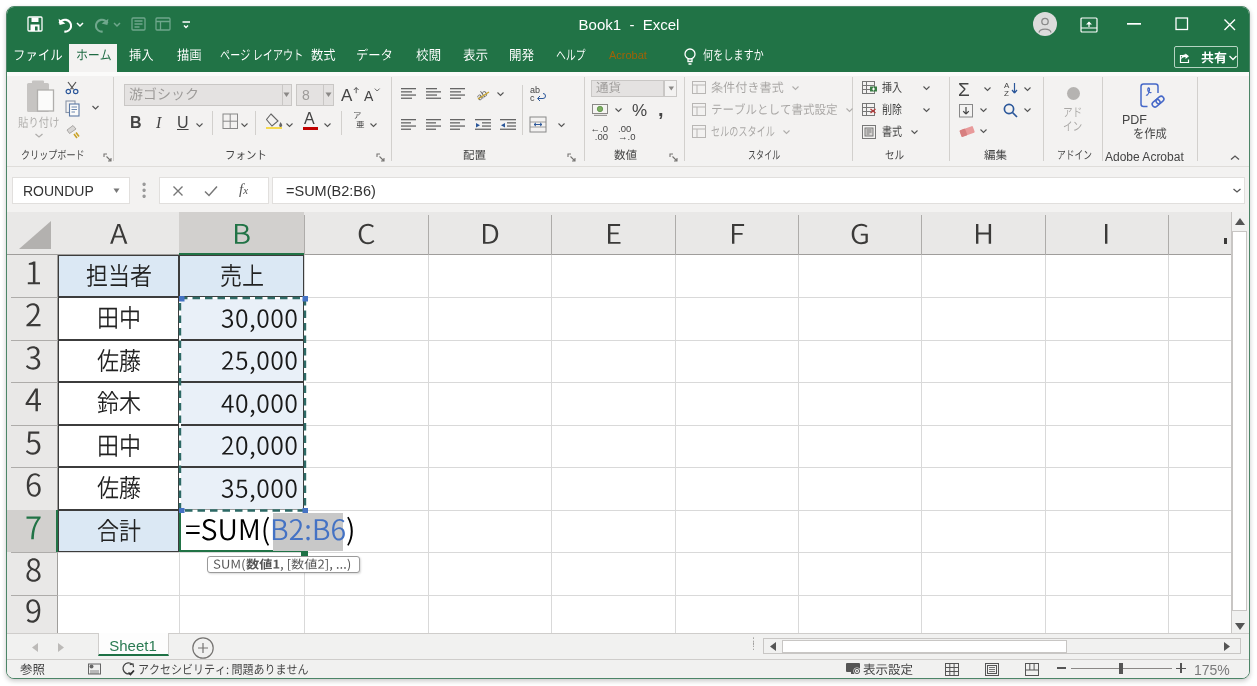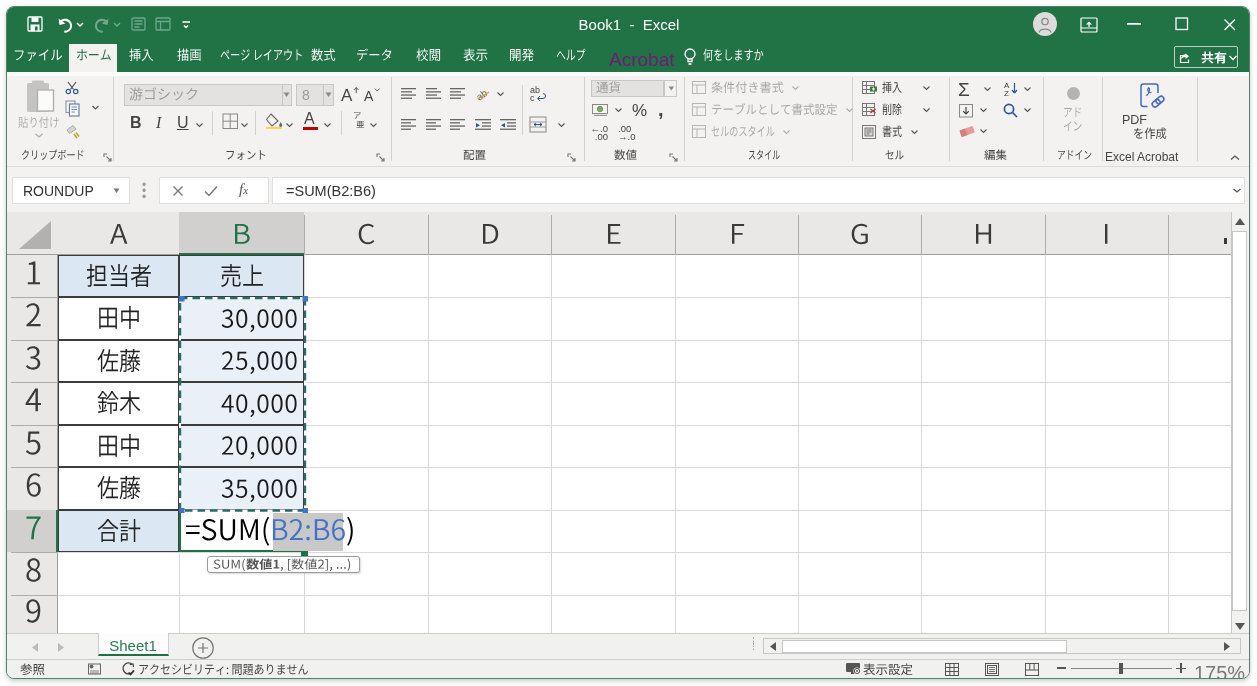--- a/index.html
+++ b/index.html
@@ -91,21 +91,21 @@
     </svg>
 <svg style="position:absolute;left:455.9px;top:41.2px;overflow:visible" width="27" height="16">
       <path transform="translate(0,11.9)" d="M1.8 0.1 2.1 1.1C3.6 0.7 5.7 0.1 7.7 -0.5L7.6 -1.4L4.5 -0.5V-3.6C5.2 -4.1 5.8 -4.7 6.3 -5.2C7.2 -2.1 8.9 0.1 11.5 1.0C11.7 0.8 11.9 0.4 12.2 0.1C10.7 -0.3 9.6 -1.1 8.8 -2.2C9.6 -2.8 10.6 -3.5 11.4 -4.2L10.7 -4.8C10.1 -4.2 9.1 -3.5 8.3 -2.9C7.8 -3.6 7.5 -4.4 7.2 -5.3H11.8V-6.2H6.7V-7.4H10.8V-8.2H6.7V-9.3H11.3V-10.2H6.7V-11.3H5.8V-10.2H1.3V-9.3H5.8V-8.2H1.8V-7.4H5.8V-6.2H0.8V-5.3H5.2C3.9 -4.2 2.0 -3.1 0.4 -2.6C0.6 -2.4 0.8 -2.1 1.0 -1.8C1.8 -2.1 2.7 -2.5 3.5 -3.0V-0.3Z M15.5 -4.7C15.0 -3.2 14.0 -1.7 13.0 -0.8C13.2 -0.6 13.7 -0.3 13.9 -0.1C14.9 -1.2 15.8 -2.8 16.5 -4.5ZM21.1 -4.3C22.0 -3.0 23.0 -1.3 23.3 -0.1L24.3 -0.6C23.9 -1.7 22.9 -3.4 22.0 -4.7ZM14.4 -10.3V-9.3H23.3V-10.3ZM13.3 -7.1V-6.1H18.3V-0.3C18.3 -0.0 18.3 0.0 18.0 0.0C17.8 0.0 17.0 0.0 16.1 0.0C16.3 0.3 16.4 0.8 16.5 1.1C17.6 1.1 18.3 1.1 18.8 0.9C19.2 0.7 19.4 0.4 19.4 -0.2V-6.1H24.4V-7.1Z" fill="#fff"></path>
     </svg>
 <svg style="position:absolute;left:502.4px;top:41.2px;overflow:visible" width="27" height="16">
       <path transform="translate(0,11.9)" d="M7.1 -4.5V-3.1H5.3V-4.5ZM2.9 -3.1V-2.2H4.5C4.4 -1.4 4.1 -0.3 3.0 0.4C3.2 0.6 3.5 0.8 3.6 1.0C4.8 0.1 5.2 -1.3 5.3 -2.2H7.1V0.8H7.9V-2.2H9.7V-3.1H7.9V-4.5H9.4V-5.4H3.2V-4.5H4.5V-3.1ZM4.8 -8.2V-7.0H2.0V-8.2ZM4.8 -8.9H2.0V-10.0H4.8ZM10.6 -8.2V-7.0H7.7V-8.2ZM10.6 -8.9H7.7V-10.0H10.6ZM11.0 -10.8H6.8V-6.2H10.6V-0.2C10.6 -0.0 10.5 0.0 10.3 0.1C10.1 0.1 9.4 0.1 8.8 0.0C8.9 0.3 9.0 0.8 9.0 1.1C10.0 1.1 10.6 1.0 11.0 0.9C11.4 0.7 11.5 0.4 11.5 -0.2V-10.8ZM1.1 -10.8V1.1H2.0V-6.2H5.7V-10.8Z M23.7 -9.7C23.2 -9.1 22.5 -8.4 21.9 -7.9C21.6 -8.2 21.3 -8.6 21.0 -8.9C21.6 -9.4 22.3 -10.1 22.9 -10.7L22.2 -11.2C21.8 -10.7 21.2 -10.1 20.6 -9.6C20.3 -10.1 20.0 -10.7 19.8 -11.3L19.0 -11.0C19.6 -9.3 20.6 -7.7 21.8 -6.5H15.9C17.0 -7.6 18.0 -8.9 18.5 -10.5L17.9 -10.8L17.7 -10.8H14.1V-9.9H17.3C17.0 -9.2 16.5 -8.6 16.1 -8.1C15.7 -8.5 15.1 -9.0 14.6 -9.4L14.0 -8.9C14.5 -8.4 15.1 -7.9 15.5 -7.4C14.7 -6.7 13.8 -6.0 12.9 -5.7C13.1 -5.5 13.4 -5.1 13.5 -4.9C14.1 -5.2 14.8 -5.6 15.4 -6.1V-5.6H16.7V-3.8V-3.6H13.8V-2.6H16.6C16.4 -1.5 15.7 -0.4 13.5 0.4C13.7 0.5 14.0 0.9 14.1 1.1C16.6 0.2 17.4 -1.2 17.6 -2.6H19.9V-0.5C19.9 0.7 20.1 1.0 21.2 1.0C21.4 1.0 22.6 1.0 22.9 1.0C23.8 1.0 24.0 0.5 24.1 -1.2C23.9 -1.3 23.5 -1.5 23.3 -1.6C23.2 -0.2 23.2 0.1 22.8 0.1C22.5 0.1 21.5 0.1 21.3 0.1C20.9 0.1 20.8 -0.0 20.8 -0.4V-2.6H23.8V-3.6H20.8V-5.6H22.3V-6.1C22.9 -5.6 23.5 -5.2 24.1 -4.9C24.2 -5.2 24.5 -5.6 24.8 -5.8C23.9 -6.1 23.1 -6.7 22.4 -7.3C23.0 -7.8 23.8 -8.5 24.4 -9.1ZM17.7 -5.6H19.9V-3.6H17.7V-3.8Z" fill="#fff"></path>
     </svg>
 <svg style="position:absolute;left:549.2px;top:41.2px;overflow:visible" width="31" height="16">
       <path transform="translate(0,11.9)" d="M0.6 -3.8 1.4 -2.8C1.5 -3.1 1.7 -3.5 1.9 -3.8C2.4 -4.6 3.2 -6.0 3.7 -6.8C4.0 -7.4 4.2 -7.4 4.6 -6.9C5.0 -6.4 5.9 -5.0 6.5 -4.2C7.1 -3.2 8.0 -1.8 8.7 -0.6L9.3 -1.6C8.6 -2.7 7.6 -4.2 6.9 -5.2C6.4 -6.0 5.5 -7.2 4.9 -8.0C4.2 -8.9 3.8 -8.7 3.3 -7.9C2.6 -6.8 1.8 -5.3 1.3 -4.7C1.0 -4.3 0.9 -4.1 0.6 -3.8Z M15.0 -0.3 15.5 0.3C15.6 0.2 15.7 0.1 15.9 0.0C17.0 -0.8 18.4 -2.2 19.2 -3.7L18.8 -4.7C18.0 -3.1 16.8 -1.9 15.9 -1.3C15.9 -1.8 15.9 -8.3 15.9 -9.1C15.9 -9.6 15.9 -10.0 15.9 -10.1H15.0C15.0 -10.0 15.1 -9.6 15.1 -9.1C15.1 -8.3 15.1 -1.7 15.1 -1.0C15.1 -0.8 15.1 -0.5 15.0 -0.3ZM10.5 -0.4 11.2 0.3C12.1 -0.6 12.7 -1.9 13.0 -3.4C13.3 -4.7 13.3 -7.6 13.3 -9.1C13.3 -9.5 13.3 -9.9 13.4 -10.1H12.4C12.5 -9.8 12.5 -9.5 12.5 -9.1C12.5 -7.6 12.5 -4.9 12.2 -3.7C11.9 -2.4 11.3 -1.2 10.5 -0.4Z M27.6 -9.7C27.6 -10.2 27.9 -10.6 28.3 -10.6C28.7 -10.6 29.0 -10.2 29.0 -9.7C29.0 -9.2 28.7 -8.8 28.3 -8.8C27.9 -8.8 27.6 -9.2 27.6 -9.7ZM27.2 -9.7C27.2 -9.5 27.2 -9.4 27.2 -9.3L26.9 -9.2C26.5 -9.2 22.5 -9.2 22.0 -9.2C21.7 -9.2 21.3 -9.3 21.0 -9.3V-8.1C21.2 -8.2 21.6 -8.2 22.0 -8.2C22.5 -8.2 26.4 -8.2 27.0 -8.2C26.9 -6.9 26.4 -5.0 25.7 -3.8C24.9 -2.3 23.8 -1.2 21.9 -0.5L22.5 0.5C24.4 -0.3 25.5 -1.6 26.4 -3.1C27.2 -4.5 27.7 -6.7 27.9 -8.1L27.9 -8.3C28.0 -8.2 28.2 -8.2 28.3 -8.2C28.9 -8.2 29.4 -8.9 29.4 -9.7C29.4 -10.5 28.9 -11.2 28.3 -11.2C27.7 -11.2 27.2 -10.5 27.2 -9.7Z" fill="#fff"></path>
     </svg>
-<div class="abs" style="left:602px;top:42px;font-size:19px;color:#701a75">Acrobat</div>
+<div class="abs" style="left:602px;top:42px;font-size:11px;color:#a16207">Acrobat</div>
 <svg class="abs" style="left:675px;top:40px" width="16" height="20" fill="none" stroke="#fff" stroke-width="1.3">
       <circle cx="8" cy="7" r="5"></circle>
       <path d="M6 12 v2.5 h4 V12 M6.5 17 h3"></path>
     </svg>
 <svg style="position:absolute;left:696px;top:41.2px;overflow:visible" width="62" height="16">
       <path transform="translate(0,11.9)" d="M3.4 -10.0V-9.1H8.2V-0.3C8.2 -0.1 8.2 0.0 8.0 0.0C7.7 0.1 7.0 0.1 6.2 0.0C6.3 0.3 6.4 0.8 6.5 1.1C7.5 1.1 8.1 1.0 8.5 0.9C8.9 0.7 9.0 0.4 9.0 -0.3V-9.1H9.8V-10.0ZM4.5 -6.3H6.2V-3.4H4.5ZM3.7 -7.2V-1.5H4.5V-2.5H6.9V-7.2ZM2.7 -11.3C2.2 -9.3 1.3 -7.3 0.4 -6.0C0.5 -5.8 0.7 -5.2 0.8 -5.0C1.1 -5.5 1.4 -6.0 1.8 -6.6V1.1H2.5V-8.3C2.9 -9.2 3.2 -10.1 3.4 -11.0Z M19.1 -6.0 18.7 -7.0C18.4 -6.8 18.2 -6.6 17.9 -6.4C17.4 -6.1 16.7 -5.8 16.0 -5.3C15.9 -6.1 15.4 -6.6 14.7 -6.6C14.3 -6.6 13.7 -6.4 13.3 -6.1C13.6 -6.7 14.0 -7.4 14.2 -8.2C15.3 -8.2 16.6 -8.3 17.6 -8.5L17.6 -9.5C16.6 -9.3 15.5 -9.2 14.5 -9.1C14.6 -9.7 14.7 -10.3 14.8 -10.7L14.0 -10.8C13.9 -10.3 13.8 -9.7 13.7 -9.1L13.0 -9.1C12.6 -9.1 11.9 -9.1 11.3 -9.2V-8.2C11.9 -8.2 12.5 -8.1 13.0 -8.1H13.4C13.0 -7.0 12.4 -5.6 11.1 -4.0L11.8 -3.3C12.1 -3.9 12.4 -4.4 12.7 -4.7C13.2 -5.3 13.8 -5.7 14.4 -5.7C14.9 -5.7 15.3 -5.5 15.4 -4.9C14.2 -4.0 13.0 -3.1 13.0 -1.5C13.0 0.2 14.1 0.6 15.6 0.6C16.5 0.6 17.6 0.5 18.4 0.4L18.4 -0.7C17.5 -0.5 16.4 -0.4 15.6 -0.4C14.6 -0.4 13.8 -0.6 13.8 -1.6C13.8 -2.5 14.4 -3.2 15.4 -3.9C15.4 -3.2 15.4 -2.3 15.3 -1.8H16.1L16.1 -4.4C16.9 -4.8 17.6 -5.2 18.2 -5.5C18.4 -5.7 18.8 -5.9 19.1 -6.0Z M23.7 -10.5 22.7 -10.5C22.7 -10.1 22.8 -9.7 22.8 -9.2C22.8 -7.7 22.6 -4.3 22.6 -2.3C22.6 -0.1 23.7 0.7 25.1 0.7C27.3 0.7 28.6 -1.0 29.3 -2.3L28.8 -3.2C28.0 -1.8 27.0 -0.4 25.1 -0.4C24.2 -0.4 23.5 -0.9 23.5 -2.4C23.5 -4.4 23.6 -7.6 23.6 -9.2C23.6 -9.6 23.6 -10.1 23.7 -10.5Z M35.4 -2.4 35.4 -1.5C35.4 -0.6 35.0 -0.3 34.4 -0.3C33.4 -0.3 33.0 -0.8 33.0 -1.4C33.0 -2.0 33.5 -2.5 34.5 -2.5C34.8 -2.5 35.1 -2.5 35.4 -2.4ZM32.2 -6.4 32.3 -5.4C33.0 -5.3 34.1 -5.2 34.8 -5.2H35.4L35.4 -3.3C35.1 -3.4 34.9 -3.4 34.6 -3.4C33.1 -3.4 32.2 -2.6 32.2 -1.4C32.2 -0.1 33.0 0.6 34.5 0.6C35.8 0.6 36.2 -0.3 36.2 -1.3L36.2 -2.1C37.2 -1.6 38.1 -0.8 38.7 -0.1L39.1 -1.0C38.6 -1.7 37.5 -2.6 36.2 -3.1L36.1 -5.2C37.1 -5.3 38.0 -5.4 38.9 -5.5L38.9 -6.5C38.0 -6.3 37.1 -6.2 36.1 -6.2V-6.3V-8.1C37.1 -8.1 38.0 -8.2 38.8 -8.4L38.8 -9.4C37.9 -9.2 37.0 -9.0 36.1 -9.0L36.1 -9.8C36.1 -10.2 36.1 -10.5 36.2 -10.7H35.3C35.3 -10.5 35.4 -10.1 35.4 -9.9V-9.0H34.9C34.2 -9.0 33.0 -9.1 32.3 -9.2L32.3 -8.2C32.9 -8.2 34.2 -8.0 34.9 -8.0H35.3V-6.3V-6.1H34.8C34.1 -6.1 33.0 -6.2 32.2 -6.4Z M46.3 -5.0C46.3 -3.8 45.9 -3.1 45.4 -3.1C44.8 -3.1 44.3 -3.6 44.3 -4.5C44.3 -5.3 44.8 -5.9 45.3 -5.9C45.8 -5.9 46.1 -5.6 46.3 -5.0ZM41.5 -8.8 41.5 -7.8C42.8 -7.9 44.5 -8.0 46.0 -8.0L46.0 -6.6C45.8 -6.7 45.6 -6.8 45.3 -6.8C44.4 -6.8 43.6 -5.8 43.6 -4.4C43.6 -3.0 44.4 -2.2 45.2 -2.2C45.6 -2.2 45.9 -2.3 46.1 -2.6C45.7 -1.3 44.8 -0.6 43.4 -0.2L44.1 0.7C46.5 -0.2 47.1 -2.2 47.1 -4.1C47.1 -4.7 47.0 -5.3 46.8 -5.8L46.8 -8.0H46.9C48.4 -8.0 49.3 -8.0 49.9 -8.0L49.9 -9.0C49.4 -9.0 48.2 -9.0 46.9 -9.0H46.8L46.8 -9.8C46.8 -10.0 46.8 -10.5 46.8 -10.7H45.9C45.9 -10.6 46.0 -10.2 46.0 -9.8L46.0 -9.0C44.5 -8.9 42.6 -8.8 41.5 -8.8Z M58.5 -9.1 57.8 -8.7C58.5 -7.5 59.3 -5.2 59.6 -3.8L60.4 -4.3C60.1 -5.5 59.2 -8.0 58.5 -9.1ZM51.4 -7.6 51.5 -6.4C51.8 -6.5 52.2 -6.5 52.4 -6.6L53.7 -6.8C53.3 -4.9 52.6 -1.9 51.6 -0.0L52.4 0.4C53.4 -1.9 54.1 -4.9 54.5 -6.9C55.0 -6.9 55.4 -7.0 55.6 -7.0C56.2 -7.0 56.7 -6.7 56.7 -5.5C56.7 -4.0 56.5 -2.3 56.2 -1.4C56.0 -0.8 55.7 -0.7 55.3 -0.7C55.0 -0.7 54.5 -0.8 54.1 -0.9L54.2 0.2C54.5 0.3 55.0 0.4 55.4 0.4C56.1 0.4 56.5 0.2 56.9 -0.7C57.3 -1.9 57.5 -4.0 57.5 -5.6C57.5 -7.4 56.7 -7.9 55.8 -7.9C55.6 -7.9 55.2 -7.9 54.7 -7.8L54.9 -9.7C55.0 -10.0 55.0 -10.3 55.1 -10.5L54.1 -10.7C54.1 -9.7 54.0 -8.7 53.9 -7.7C53.2 -7.7 52.6 -7.6 52.3 -7.6C52.0 -7.6 51.7 -7.5 51.4 -7.6Z" fill="#fff"></path>
     </svg>
 <div class="abs" style="left:1167px;top:39px;width:64px;height:22px;border:1.5px solid #b5d4c2;border-radius:2px"></div>
 <svg class="abs" style="left:1172px;top:44px" width="13" height="13" fill="none" stroke="#fff" stroke-width="1.2">
       <path d="M4.5 4.5 H1.5 V11.5 H9.5 V8.5"></path>
@@ -145,21 +145,21 @@
     </svg>
 <svg style="position:absolute;left:877.5px;top:141.7px;overflow:visible" width="21" height="14">
       <path transform="translate(0,10.1)" d="M8.5 -6.6 7.9 -7.1C7.8 -7.1 7.6 -7.0 7.4 -6.9C7.0 -6.8 5.3 -6.4 3.7 -6.0V-7.8C3.7 -8.2 3.7 -8.6 3.8 -8.9H2.9C2.9 -8.6 2.9 -8.2 2.9 -7.8V-5.9C1.9 -5.6 1.0 -5.4 0.6 -5.4L0.7 -4.4L2.9 -5.0V-1.5C2.9 -0.3 3.2 0.2 5.0 0.2C6.2 0.2 7.2 0.1 8.0 -0.0L8.1 -1.0C7.1 -0.8 6.2 -0.7 5.1 -0.7C3.9 -0.7 3.7 -0.9 3.7 -1.7V-5.2L7.3 -6.0C7.0 -5.3 6.3 -4.1 5.6 -3.3L6.3 -2.8C7.0 -3.8 7.8 -5.2 8.2 -6.2C8.3 -6.3 8.4 -6.5 8.5 -6.6Z M14.5 -0.2 15.1 0.3C15.1 0.2 15.2 0.1 15.4 0.0C16.5 -0.7 17.8 -1.8 18.6 -3.2L18.2 -4.0C17.4 -2.7 16.3 -1.6 15.4 -1.1C15.4 -1.5 15.4 -7.0 15.4 -7.8C15.4 -8.2 15.4 -8.5 15.4 -8.6H14.6C14.6 -8.5 14.6 -8.2 14.6 -7.8C14.6 -7.0 14.6 -1.4 14.6 -0.9C14.6 -0.7 14.6 -0.4 14.5 -0.2ZM10.2 -0.3 10.9 0.3C11.7 -0.5 12.3 -1.6 12.6 -2.9C12.8 -4.0 12.9 -6.5 12.9 -7.8C12.9 -8.1 12.9 -8.5 12.9 -8.6H12.1C12.1 -8.3 12.1 -8.1 12.1 -7.8C12.1 -6.5 12.1 -4.2 11.8 -3.1C11.5 -2.0 11.0 -1.0 10.2 -0.3Z" fill="#444"></path>
     </svg>
 <svg style="position:absolute;left:976.5px;top:141.7px;overflow:visible" width="25" height="14">
       <path transform="translate(0,10.1)" d="M4.5 -9.0V-8.2H10.8V-9.0ZM1.0 -3.1C0.9 -2.1 0.7 -1.0 0.3 -0.3C0.5 -0.3 0.8 -0.1 0.9 -0.0C1.3 -0.8 1.6 -1.9 1.7 -3.0ZM3.3 -2.9C3.5 -2.3 3.7 -1.4 3.8 -0.8L4.4 -1.0C4.2 -0.6 4.0 -0.1 3.7 0.3C3.9 0.4 4.2 0.6 4.4 0.8C5.1 -0.2 5.4 -1.4 5.6 -2.6V0.9H6.2V-1.3H7.1V0.8H7.7V-1.3H8.6V0.8H9.1V-1.3H10.1V0.1C10.1 0.2 10.1 0.2 10.0 0.2C9.9 0.2 9.6 0.2 9.3 0.2C9.4 0.4 9.6 0.7 9.6 0.9C10.0 0.9 10.3 0.9 10.5 0.8C10.8 0.7 10.8 0.4 10.8 0.1V-4.0H5.7L5.7 -4.8H10.6V-7.5H5.0V-4.9C5.0 -3.8 4.9 -2.4 4.4 -1.1C4.4 -1.7 4.1 -2.5 3.9 -3.1ZM7.1 -2.0H6.2V-3.3H7.1ZM7.7 -2.0V-3.3H8.6V-2.0ZM9.1 -2.0V-3.3H10.1V-2.0ZM5.7 -6.7H9.7V-5.5H5.7ZM0.3 -4.6 0.4 -3.8 2.2 -3.9V0.9H2.9V-4.0L3.8 -4.0C3.9 -3.7 3.9 -3.5 4.0 -3.3L4.6 -3.6C4.5 -4.2 4.1 -5.2 3.7 -6.0L3.0 -5.7C3.2 -5.4 3.4 -5.1 3.5 -4.7L2.0 -4.7C2.7 -5.6 3.6 -6.9 4.2 -8.0L3.5 -8.3C3.2 -7.7 2.7 -7.0 2.3 -6.2C2.1 -6.5 1.9 -6.7 1.7 -7.0C2.1 -7.6 2.6 -8.6 3.0 -9.4L2.3 -9.7C2.0 -9.0 1.6 -8.1 1.2 -7.5L0.9 -7.8L0.4 -7.3C1.0 -6.8 1.5 -6.1 1.9 -5.6C1.6 -5.2 1.4 -4.9 1.2 -4.6Z M14.5 -9.7C14.0 -8.6 13.1 -7.3 11.8 -6.3C12.0 -6.2 12.3 -5.9 12.4 -5.7C12.8 -6.0 13.2 -6.4 13.5 -6.7V-3.3H16.8V-2.6H12.1V-1.9H16.1C15.0 -1.1 13.3 -0.3 11.8 0.1C12.0 0.3 12.3 0.6 12.4 0.8C13.9 0.3 15.6 -0.5 16.8 -1.6V0.9H17.7V-1.6C18.8 -0.6 20.6 0.3 22.1 0.7C22.2 0.5 22.4 0.2 22.6 -0.0C21.2 -0.4 19.5 -1.1 18.4 -1.9H22.4V-2.6H17.7V-3.3H22.1V-4.0H17.8V-4.8H21.2V-5.4H17.8V-6.2H21.2V-6.8H17.8V-7.6H21.6V-8.3H17.8C18.1 -8.7 18.3 -9.1 18.5 -9.5L17.5 -9.7C17.4 -9.3 17.2 -8.7 17.0 -8.3H14.7C15.0 -8.7 15.2 -9.1 15.4 -9.5ZM17.0 -6.2V-5.4H14.3V-6.2ZM17.0 -6.8H14.3V-7.6H17.0ZM17.0 -4.8V-4.0H14.3V-4.8Z" fill="#444"></path>
     </svg>
 <svg style="position:absolute;left:1049.5px;top:141.7px;overflow:visible" width="36" height="14">
       <path transform="translate(0,10.1)" d="M8.1 -7.8 7.7 -8.3C7.6 -8.3 7.3 -8.2 7.1 -8.2C6.6 -8.2 2.5 -8.2 2.1 -8.2C1.8 -8.2 1.4 -8.3 1.1 -8.3V-7.3C1.4 -7.3 1.8 -7.4 2.1 -7.4C2.5 -7.4 6.5 -7.4 7.1 -7.4C6.8 -6.7 6.0 -5.4 5.1 -4.8L5.7 -4.2C6.7 -5.1 7.6 -6.6 7.9 -7.4C8.0 -7.5 8.1 -7.7 8.1 -7.8ZM4.6 -6.3H3.9C3.9 -6.0 3.9 -5.7 3.9 -5.4C3.9 -3.5 3.7 -1.9 2.4 -0.8C2.1 -0.6 1.8 -0.4 1.6 -0.3L2.2 0.4C4.4 -1.0 4.6 -3.1 4.6 -6.3Z M14.5 -8.3 14.0 -8.0C14.3 -7.5 14.6 -6.8 14.8 -6.2L15.3 -6.5C15.1 -7.1 14.7 -7.9 14.5 -8.3ZM15.5 -8.9 15.1 -8.6C15.3 -8.1 15.6 -7.4 15.9 -6.8L16.4 -7.2C16.1 -7.7 15.8 -8.5 15.5 -8.9ZM11.4 -0.9C11.4 -0.4 11.4 0.1 11.4 0.5H12.2C12.2 0.1 12.1 -0.5 12.1 -0.9V-4.6C13.1 -4.3 14.6 -3.5 15.6 -2.8L15.9 -3.8C14.9 -4.4 13.3 -5.2 12.1 -5.7V-7.6C12.1 -7.9 12.2 -8.4 12.2 -8.8H11.3C11.4 -8.4 11.4 -7.9 11.4 -7.6C11.4 -6.6 11.4 -1.5 11.4 -0.9Z M18.2 -4.2 18.6 -3.3C19.8 -3.7 21.0 -4.4 21.9 -5.1V-0.9C21.9 -0.4 21.9 0.1 21.9 0.4H22.7C22.7 0.1 22.7 -0.4 22.7 -0.9V-5.7C23.6 -6.5 24.4 -7.4 25.0 -8.3L24.4 -9.0C23.8 -8.1 23.0 -7.0 22.1 -6.3C21.1 -5.5 19.7 -4.7 18.2 -4.2Z M28.2 -8.4 27.7 -7.7C28.4 -7.2 29.4 -5.9 29.9 -5.3L30.4 -6.0C29.9 -6.7 28.8 -7.9 28.2 -8.4ZM27.5 -0.7 27.9 0.2C29.4 -0.1 30.5 -0.8 31.4 -1.6C32.7 -2.7 33.7 -4.2 34.3 -5.7L33.9 -6.6C33.4 -5.2 32.3 -3.5 30.9 -2.4C30.1 -1.7 29.0 -1.0 27.5 -0.7Z" fill="#444"></path>
     </svg>
-<div class="abs" style="left:1098px;top:143px;font-size:12px;color:#444">Excel Acrobat</div>
+<div class="abs" style="left:1098px;top:143px;font-size:12px;color:#444">Adobe Acrobat</div>
 <svg class="abs" style="left:96px;top:146px" width="10" height="10" fill="none" stroke="#767472" stroke-width="1.1">
       <path d="M1 4 V1 h3 M3.5 3.5 l4.5 4.5 M8 5 V8 h-3"></path>
     </svg>
 <svg class="abs" style="left:369px;top:146px" width="10" height="10" fill="none" stroke="#767472" stroke-width="1.1">
       <path d="M1 4 V1 h3 M3.5 3.5 l4.5 4.5 M8 5 V8 h-3"></path>
     </svg>
 <svg class="abs" style="left:560px;top:146px" width="10" height="10" fill="none" stroke="#767472" stroke-width="1.1">
       <path d="M1 4 V1 h3 M3.5 3.5 l4.5 4.5 M8 5 V8 h-3"></path>
     </svg>
 <svg class="abs" style="left:662px;top:146px" width="10" height="10" fill="none" stroke="#767472" stroke-width="1.1">
@@ -742,13 +742,13 @@
     </svg>
 <svg class="abs" style="left:1018px;top:656px" width="15" height="13" fill="none" stroke="#555" stroke-width="1">
       <rect x="0.5" y="0.5" width="13" height="12"></rect>
       <path d="M4.8 0.5 V7 M9.1 0.5 V7 M0.5 7 H13.5"></path>
     </svg>
 <div class="abs" style="left:1050px;top:660px;width:9px;height:1.5px;background:#555"></div>
 <div class="abs" style="left:1064px;top:661px;width:101px;height:1.3px;background:#8a8886"></div>
 <div class="abs" style="left:1112px;top:656px;width:4px;height:11px;background:#555"></div>
 <div class="abs" style="left:1169px;top:660.5px;width:10px;height:1.6px;background:#555"></div>
 <div class="abs" style="left:1173.2px;top:656.3px;width:1.6px;height:10px;background:#555"></div>
-<div class="abs" style="left:1187px;top:655px;font-size:20px;color:#7a7a7a">175%</div>
+<div class="abs" style="left:1187px;top:655px;font-size:14px;color:#7a7a7a">175%</div>
 </div>
 </body></html>

